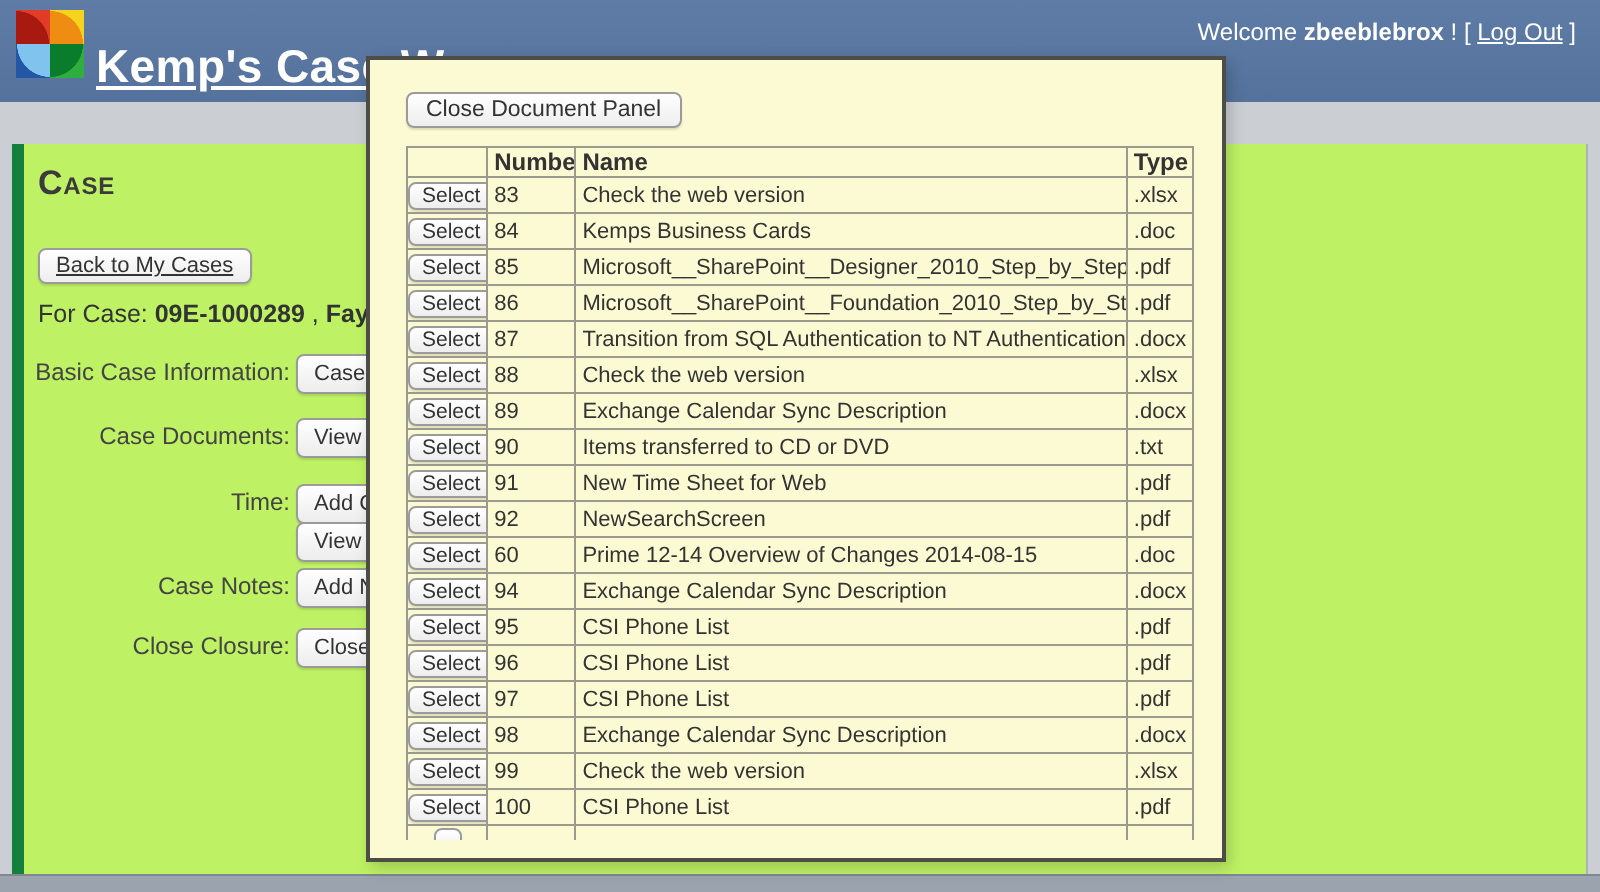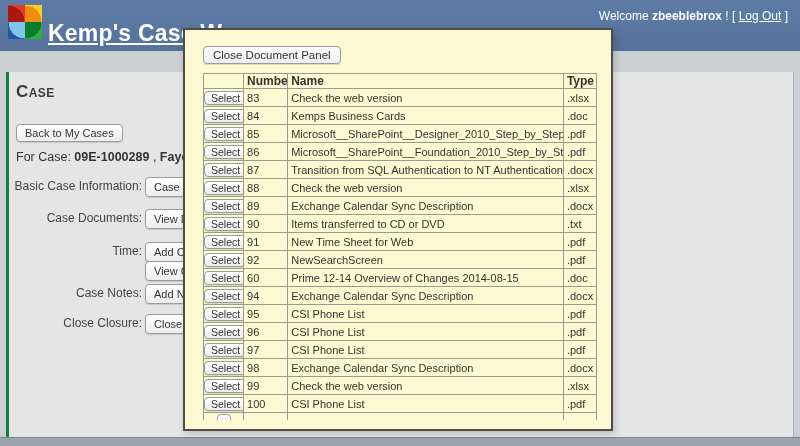--- a/index.html
+++ b/index.html
@@ -23,29 +23,29 @@
   
   .nav{position:absolute;left:0;top:51px;width:800px;height:21px;background:#D2D2D2;}
   .nav-seg{position:absolute;left:0;top:0;width:340px;height:21px;background:#4A6078;
            display:flex;padding-left:6px;box-sizing:border-box;}
   .nav-item{height:21px;line-height:21px;text-align:center;color:#D6DCE4;font-size:11.5px;
             font-weight:bold;border-left:1px solid rgba(255,255,255,0.18);cursor:pointer;
             white-space:nowrap;overflow:hidden;}
   .nav-item:first-child{border-left:none;}
 
   
-  .content{position:absolute;left:6px;right:6px;top:72px;bottom:9px;background:#e5e5e5;
-           border-left:3px solid #15803d;border-right:1px solid #AEB2B8;}
+  .content{position:absolute;left:6px;right:6px;top:72px;bottom:9px;background:#bef264;
+           border-left:6px solid #15803d;border-right:1px solid #AEB2B8;}
   .page-heading{position:absolute;left:7px;top:10px;font-variant:small-caps;font-weight:bold;
                 font-size:17px;color:#3B3B3B;letter-spacing:0.4px;}
   .sm-btn{font-family:"Liberation Sans",sans-serif;font-size:11px;color:#333;
           background:linear-gradient(#ffffff,#ededed);border:1px solid #9b9b9b;
           border-radius:4px;padding:1px 8px;box-shadow:0 1px 1px rgba(0,0,0,0.12);cursor:pointer;
           white-space:nowrap;}
-  .back-btn{position:absolute;left:7px;top:52px;height:18px;}
+  .back-btn{position:absolute;left:7px;top:52px;height:18px;text-decoration:underline;}
   .for-case{position:absolute;left:7px;top:78px;font-size:12.5px;color:#333;white-space:pre;}
   .form-row{position:absolute;left:0;width:260px;}
   .form-label{position:absolute;left:0;top:2px;width:133px;text-align:right;font-size:12px;color:#444;}
   .form-buttons{position:absolute;left:136px;top:0;}
   .form-btn{display:block;width:72px;height:16px;text-align:left;overflow:hidden;padding:1px 8px;
             box-sizing:content-box;margin:0 0 -1px 0;}
 
   
   .panel{position:absolute;left:183px;top:28px;width:430px;height:403px;box-sizing:border-box;
          background:#FCFAD2;border:2px solid #4D4C46;z-index:10;

